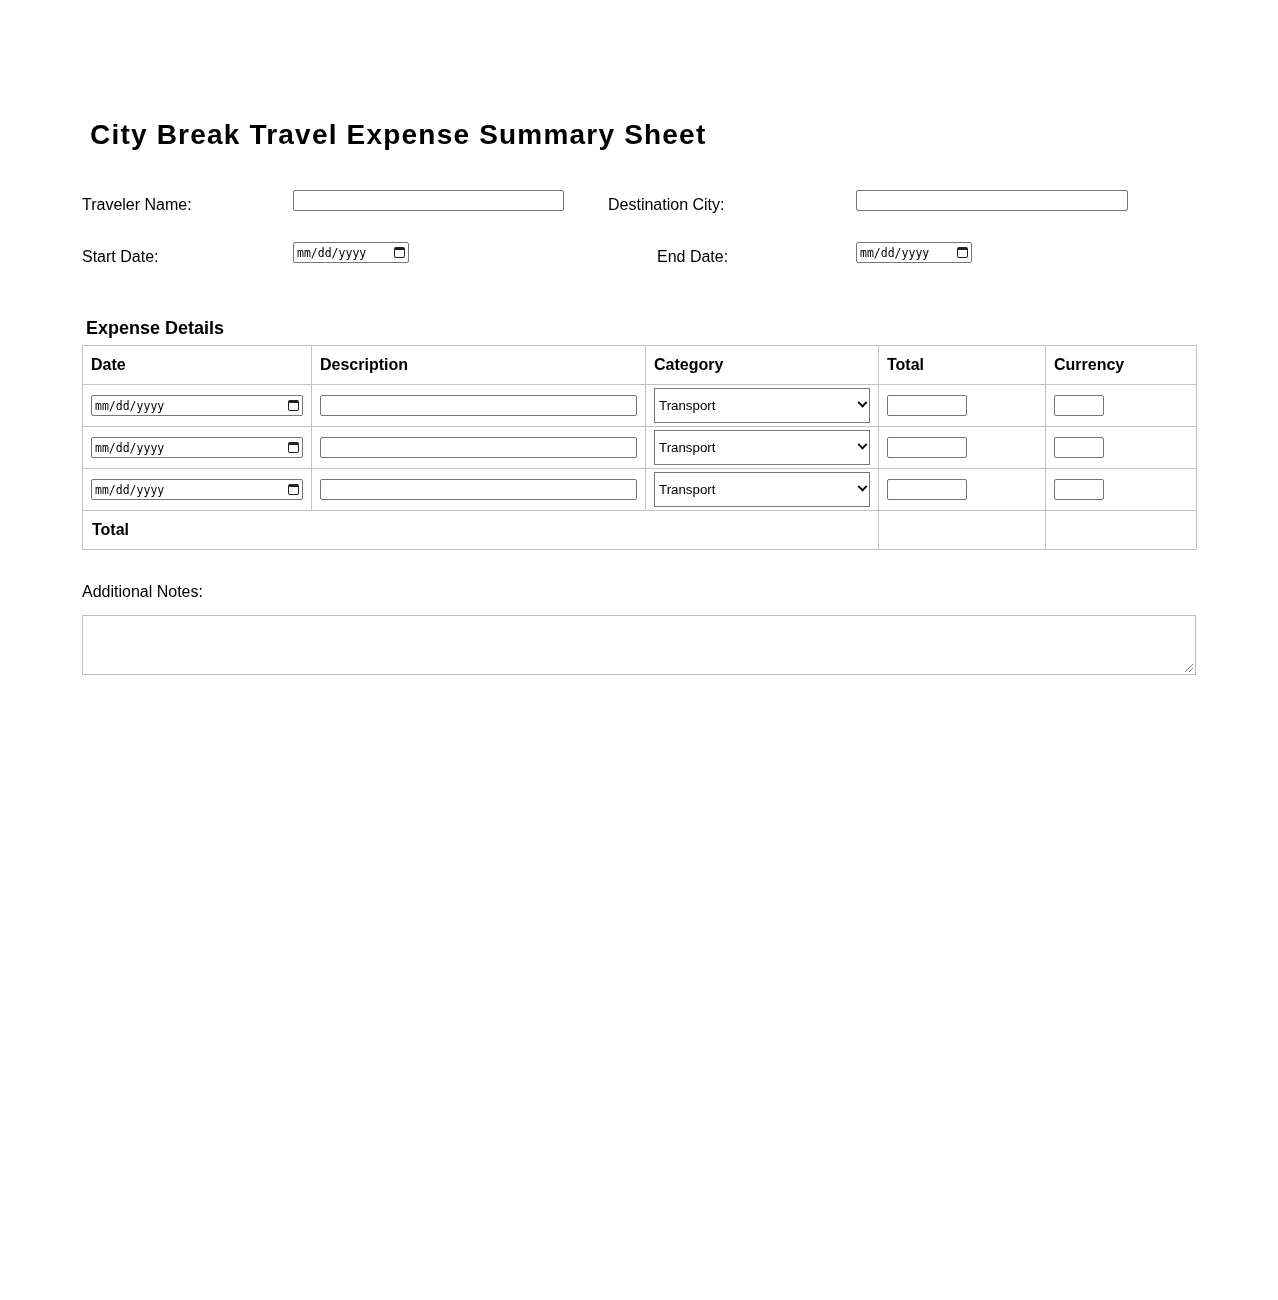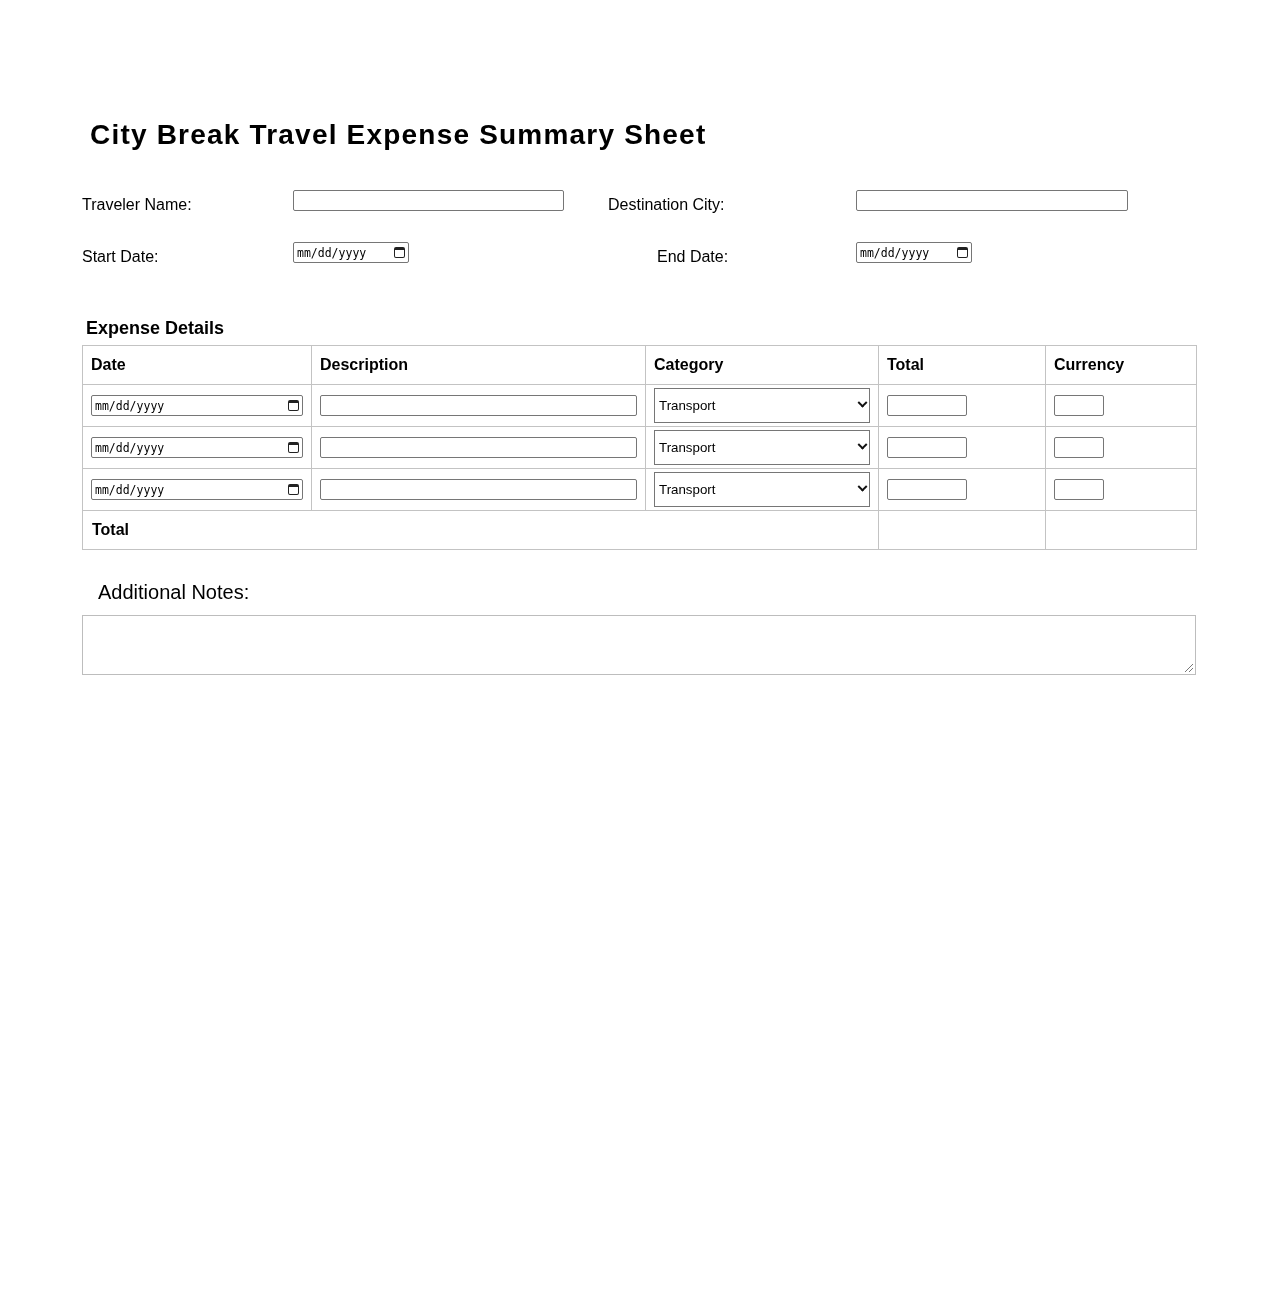--- a/index.html
+++ b/index.html
@@ -54,21 +54,21 @@
     height: 21px; border: 1px solid #767676; border-radius: 2px; background: #fff;
     font-family: "Liberation Sans", sans-serif; font-size: 13px; padding: 1px 2px;
   }
   .sel {
     height: 35px; width: 216px; border: 1px solid #767676; border-radius: 0;
     display: flex; align-items: center; justify-content: space-between;
     padding: 0 3px 0 4px; font-size: 13.3px; background: #fff;
   }
   .chev { width: 7px; height: 7px; border-right: 2px solid #111; border-bottom: 2px solid #111; transform: rotate(45deg) translate(-2px,-2px); }
   .total-label { font-weight: bold; font-size: 16px; padding-left: 9px; }
-  .notes-lbl { position: absolute; left: 16px; top: 583px; font-size: 20px; line-height: 18px; }
+  .notes-lbl { position: absolute; left: 0; top: 583px; font-size: 16px; line-height: 18px; }
   .notes {
     position: absolute; left: 0; top: 615px; width: 1114px; height: 60px;
     border: 1px solid #bdbdbd; background: #fff; resize: both;
   }
   .grip { position: absolute; right: 2px; bottom: 2px; width: 8px; height: 8px;
     background: linear-gradient(135deg, transparent 45%, #777 45%, #777 55%, transparent 55%, transparent 70%, #777 70%, #777 80%, transparent 80%);
   }
 </style>
 </head>
 <body>

